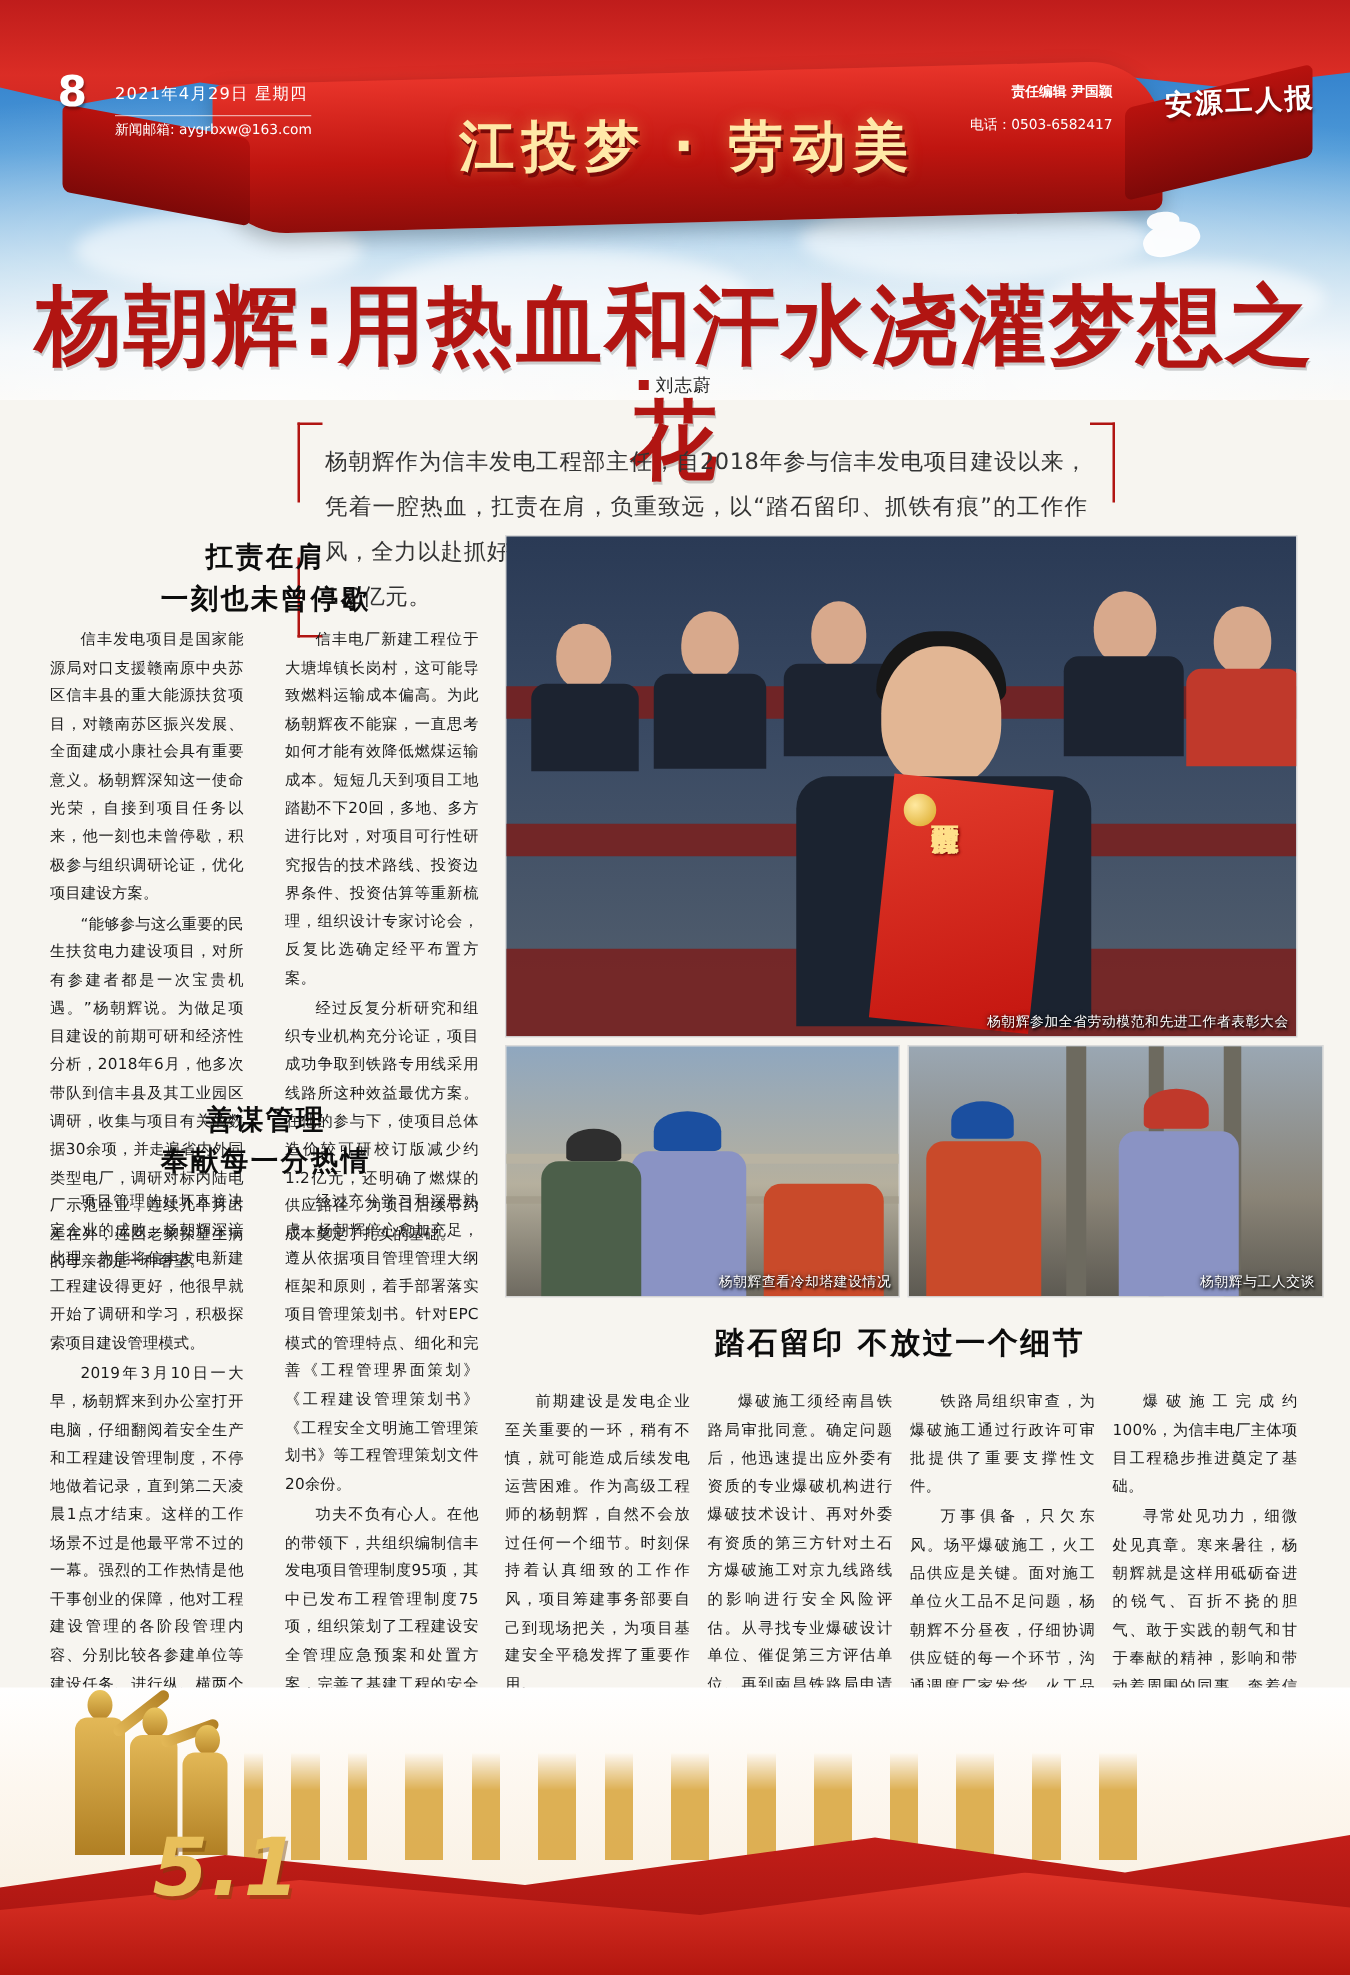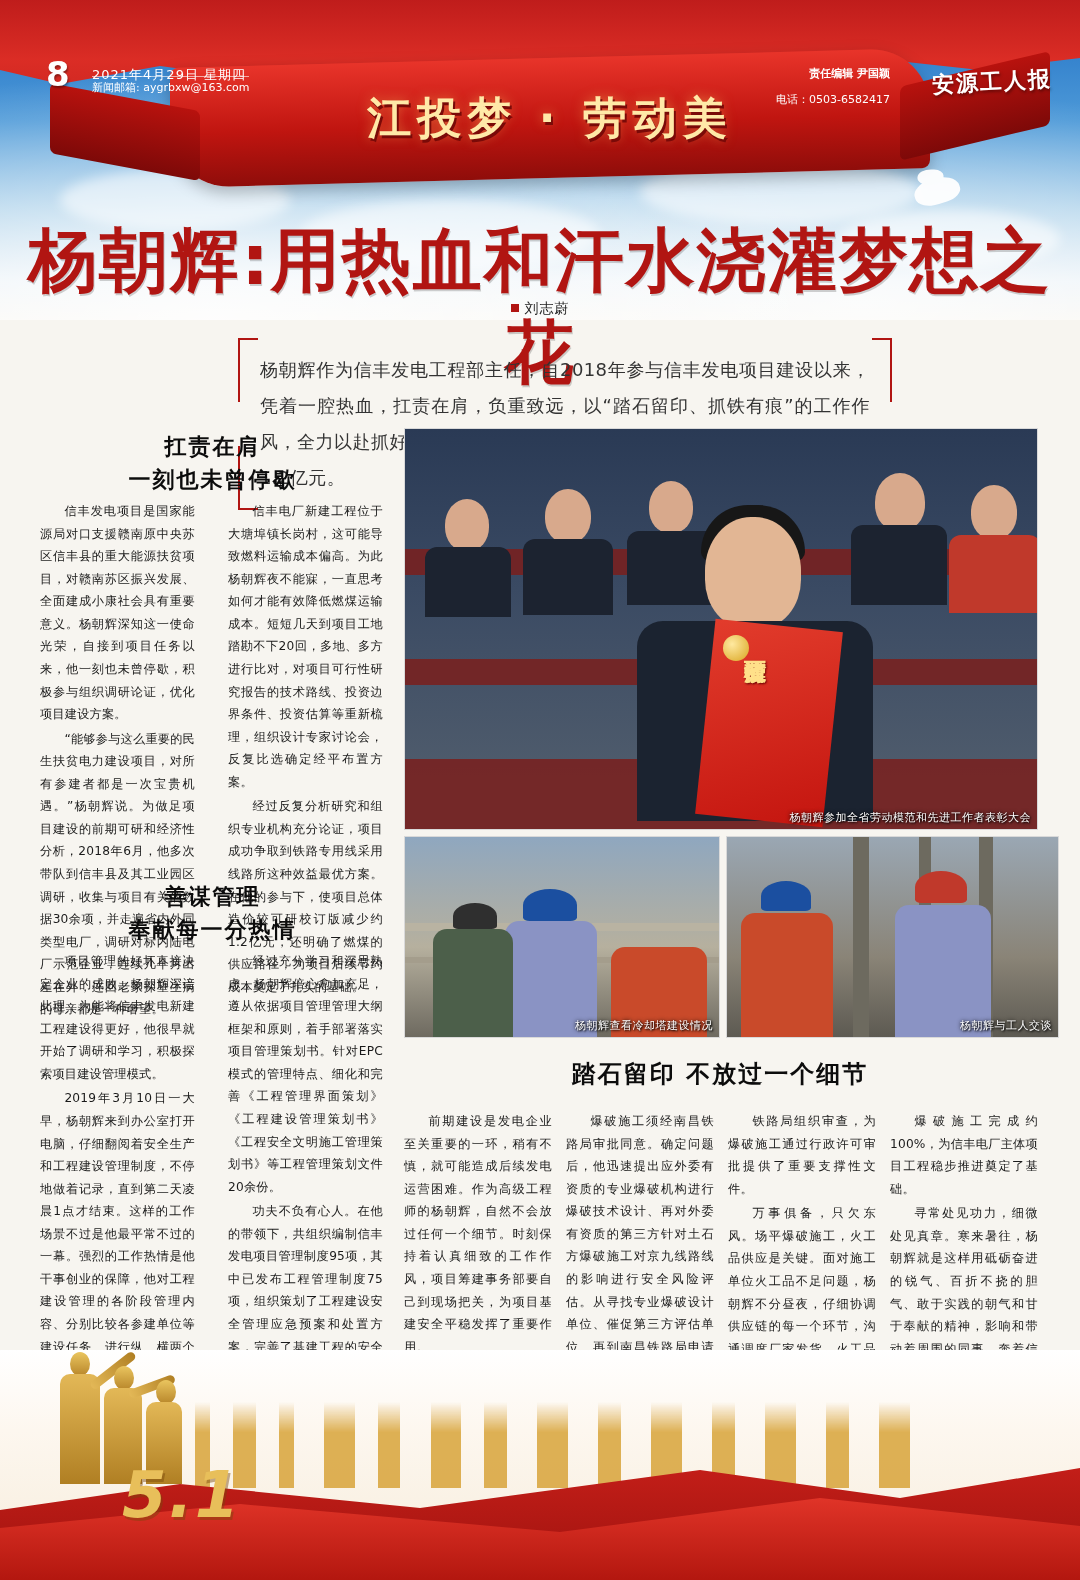--- a/index.html
+++ b/index.html
@@ -58,21 +58,21 @@
     z-index:5;
   }
   .pagenum{
     position:absolute;left:46px;top:54px;color:#ffffff;
     font-size:34px;font-weight:bold;text-shadow:1px 2px 2px rgba(0,0,0,.35);
   }
   .dateline{
     position:absolute;left:92px;top:66px;color:#ffffff;font-size:13px;letter-spacing:1px;
   }
   .mailline{
-    position:absolute;left:92px;top:76px;color:#ffffff;font-size:11px;
+    position:absolute;left:92px;top:92px;color:#ffffff;font-size:11px;
     border-top:1px solid rgba(255,255,255,.6);padding-top:3px;
   }
   .editorline{
     position:absolute;right:190px;top:66px;color:#ffffff;font-size:11px;text-align:right;font-weight:bold;
   }
   .phoneline{
     position:absolute;right:190px;top:92px;color:#ffffff;font-size:11px;text-align:right;
   }
   .masthead{
     position:absolute;right:28px;top:60px;width:150px;height:46px;

